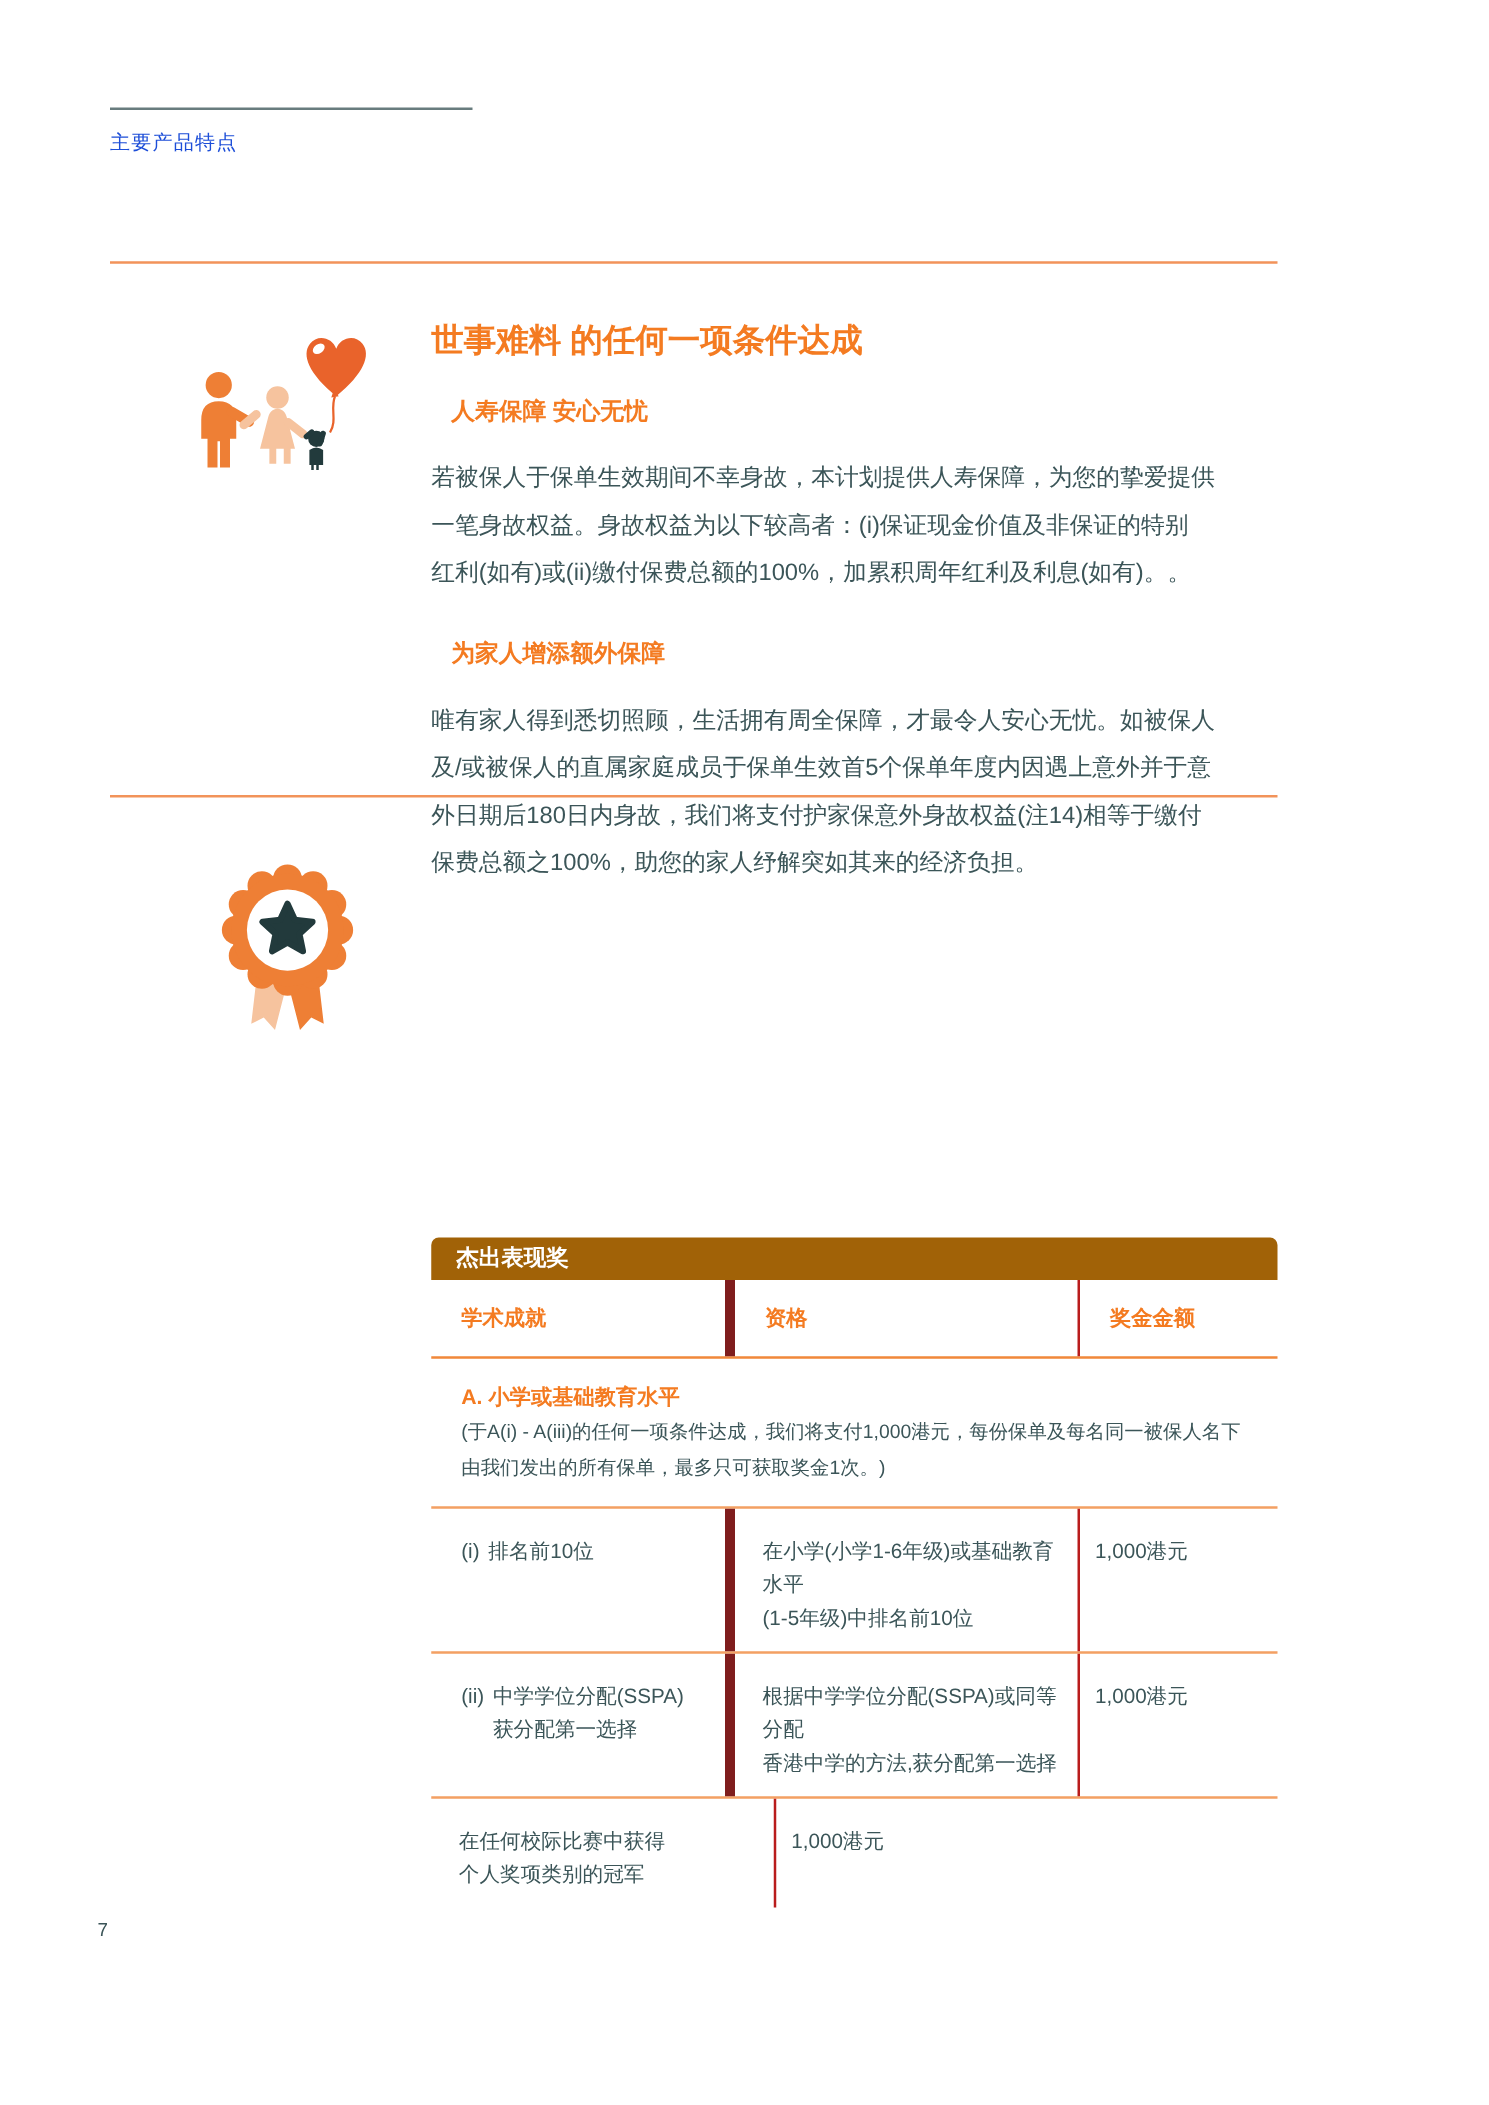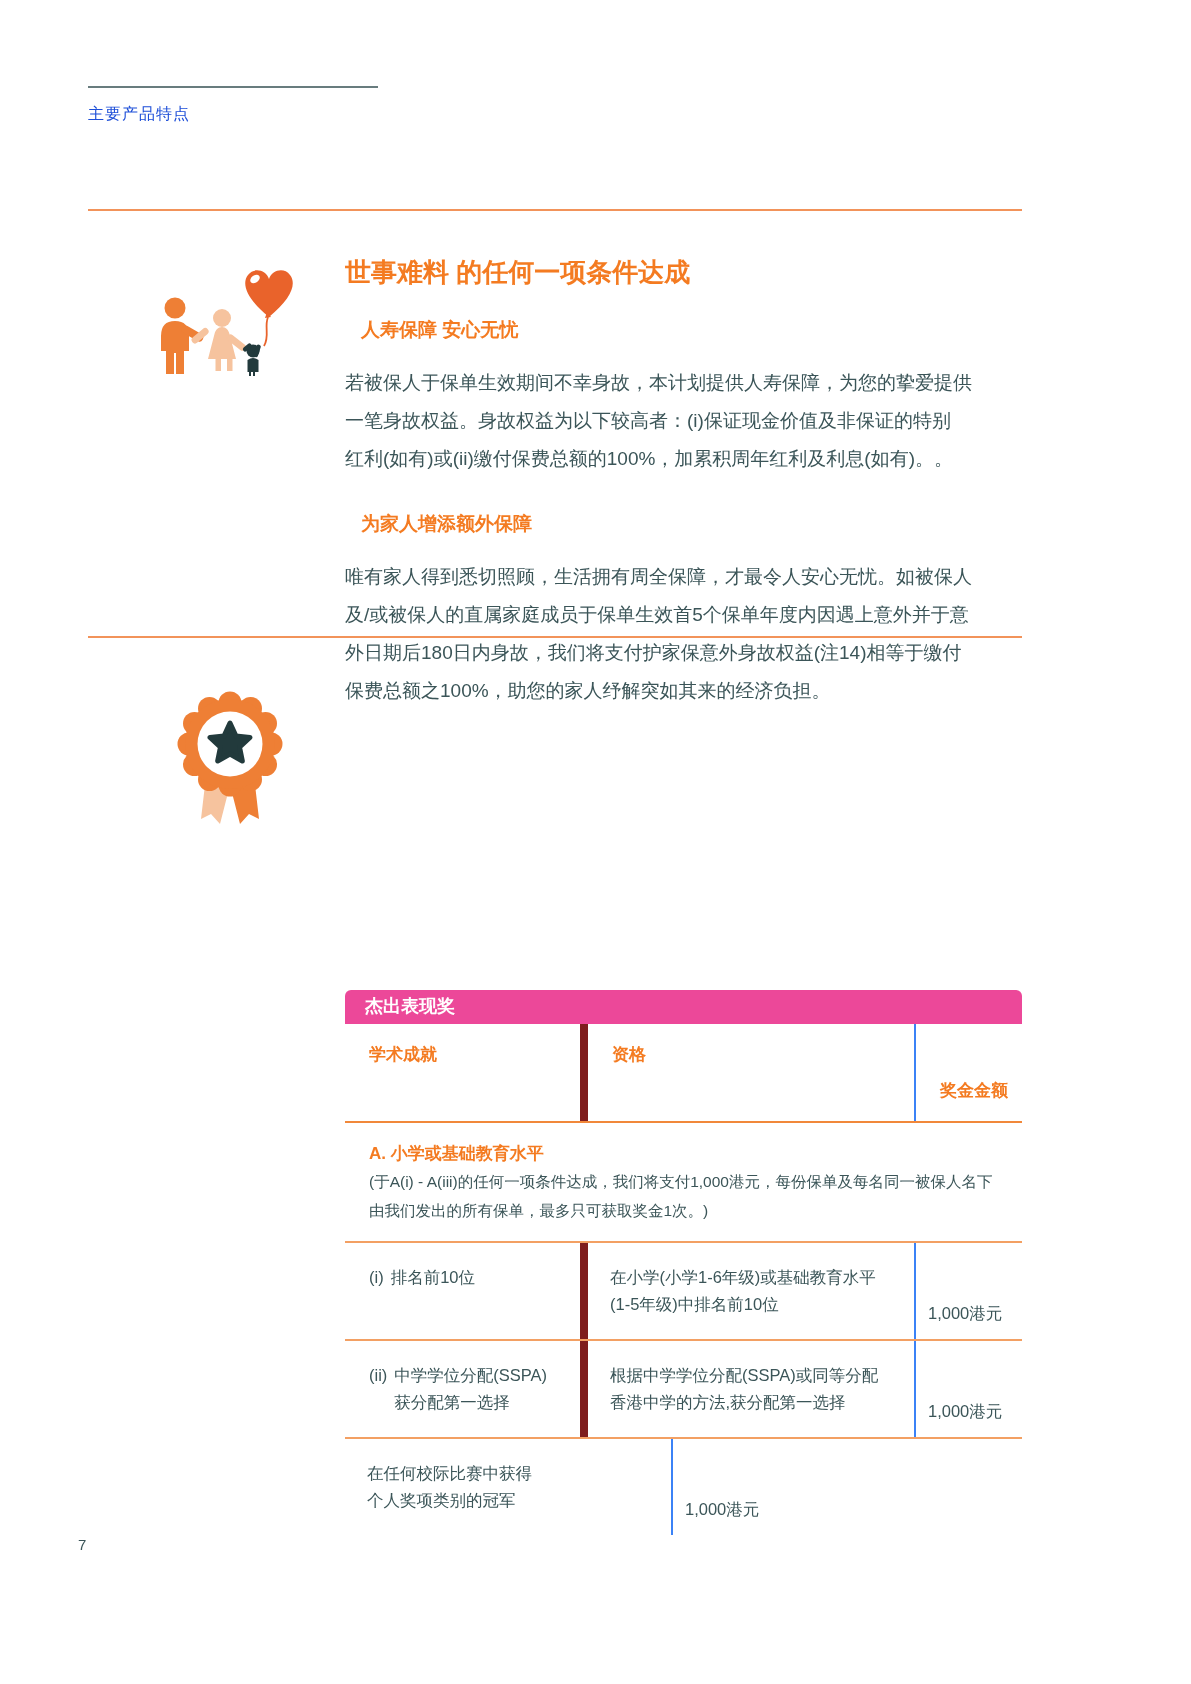--- a/index.html
+++ b/index.html
@@ -17,29 +17,29 @@
   .rule-2{top:636px;}
   
   .icon-box{position:absolute;}
   .content{position:absolute;left:345px;width:690px;}
   h1.sec-title{margin:0;font-size:26px;line-height:32px;font-weight:700;color:#f47b21;white-space:pre-line;}
   h2.sub-title{margin:16px;font-size:19px;line-height:24px;font-weight:700;color:#f47b21;white-space:pre-line;}
   p.body-text{margin:0;font-size:19px;line-height:38px;color:#3b5558;white-space:pre-line;}
   
   .award-table{position:absolute;left:345px;top:990px;width:677px;}
   .t-titlebar{
-    background:#ec4899;color:#ffffff;font-size:18px;font-weight:700;
+    background:#a16207;color:#ffffff;font-size:18px;font-weight:700;
     padding:6px 20px 7px 20px;border-radius:6px 6px 0 0;height:21px;line-height:21px;
   }
   .t-colheads{display:flex;border-bottom:2px solid #f1883a;}
   .t-colheads .cell{padding:19px 10px 19px 24px;font-size:17px;font-weight:700;color:#f47b21;}
   .cell{box-sizing:border-box;}
   .col1{width:243px;border-right:8px solid #7f1d1d;}
-  .col2{width:328px;border-right:2px solid #3b82f6;}
-  .col3{flex:1;margin-top:36px;}
+  .col2{width:276px;border-right:2px solid #b91c1c;}
+  .col3{flex:1;}
   .t-section{padding:18px 14px 16px 24px;}
   .a-title{font-size:17px;font-weight:700;color:#f47b21;line-height:26px;}
   .a-note{font-size:15.5px;line-height:29px;color:#3b5558;}
   .t-row{display:flex;border-top:2px solid #f3a063;min-height:80px;}
   .t-row .cell{padding-top:21px;padding-bottom:12px;font-size:16.5px;line-height:27px;color:#3b5558;}
   .t-row .col1{padding-left:24px;padding-right:8px;display:flex;gap:7px;}
   .t-row .col2{padding-left:22px;padding-right:8px;}
   .t-row .col3{padding-left:12px;}
   .row-num{flex:0 0 auto;}
   

